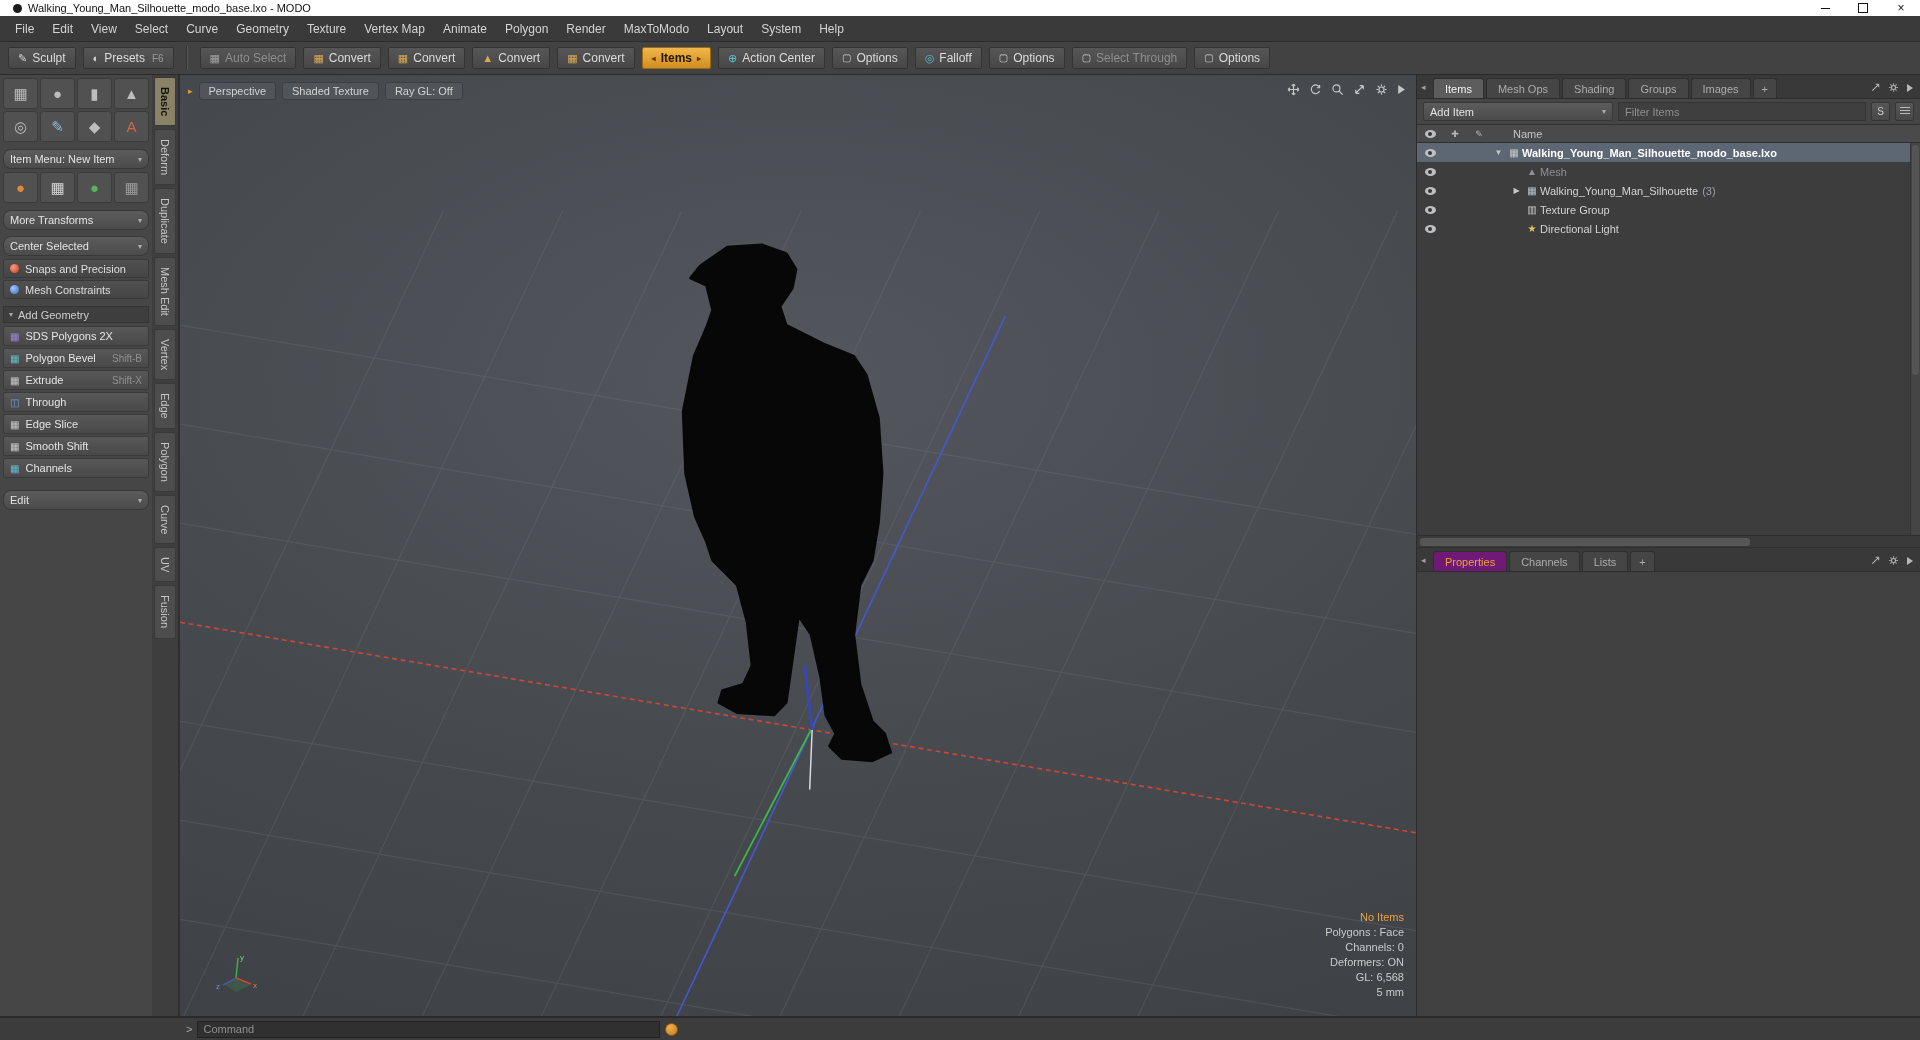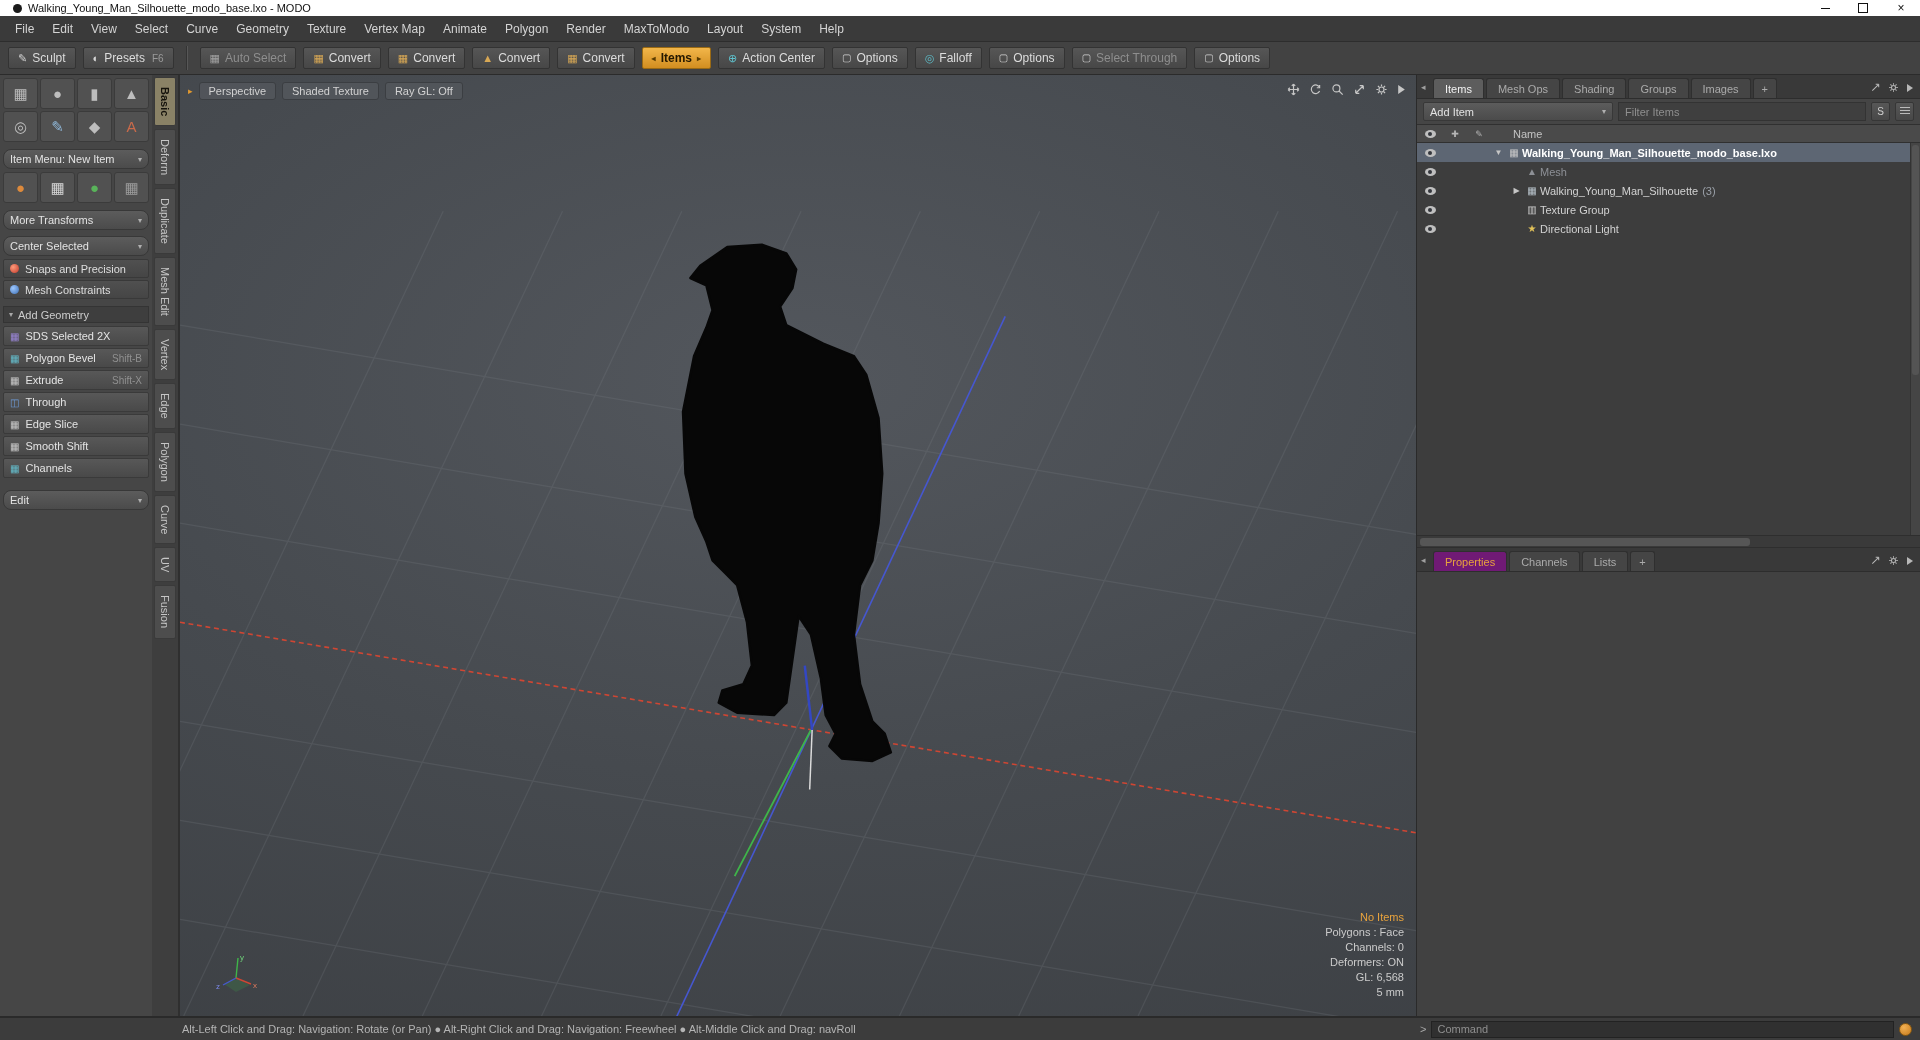--- a/index.html
+++ b/index.html
@@ -278,21 +278,21 @@
       <div class="toggle-row">
         <span class="dot constraint"></span>
         <span>Mesh Constraints</span>
       </div>
       <div class="sec-header">
         <span class="tri">▾</span>
         <span>Add Geometry</span>
       </div>
       <div class="geo-btn">
         <span class="geo-icon" style="color:#9a86d8">▦</span>
-        <span>SDS Selected 2X</span>
+        <span>SDS Polygons 2X</span>
         <span class="shortcut"></span>
       </div>
       <div class="geo-btn">
         <span class="geo-icon" style="color:#64bccb">▦</span>
         <span>Polygon Bevel</span>
         <span class="shortcut">Shift-B</span>
       </div>
       <div class="geo-btn">
         <span class="geo-icon" style="color:#c9c9c9">▦</span>
         <span>Extrude</span>
@@ -550,19 +550,18 @@
           <path d="M1 1 L7 5 L1 9 Z"></path>
         </svg>
       </div>
     </div>
     <div class="rp-propbody"></div>
   </div>
 </div>
 
 <div class="bottombar">
   <div class="status-spacer"></div>
-  <div class="status-text">Alt-Left Click and Drag: Navigation: Rotate (or Pan)   ●   Alt-Right Click and Drag: Navigation: Freewheel   ●   Alt-Middle Click and Drag: navRoll</div>
   <div class="command-area">
     <span class="cmd-prompt">&gt;</span>
     <input class="cmd-input" placeholder="Command" style="">
     <span class="cmd-orb"></span>
   </div>
 </div>
 
 </body></html>

